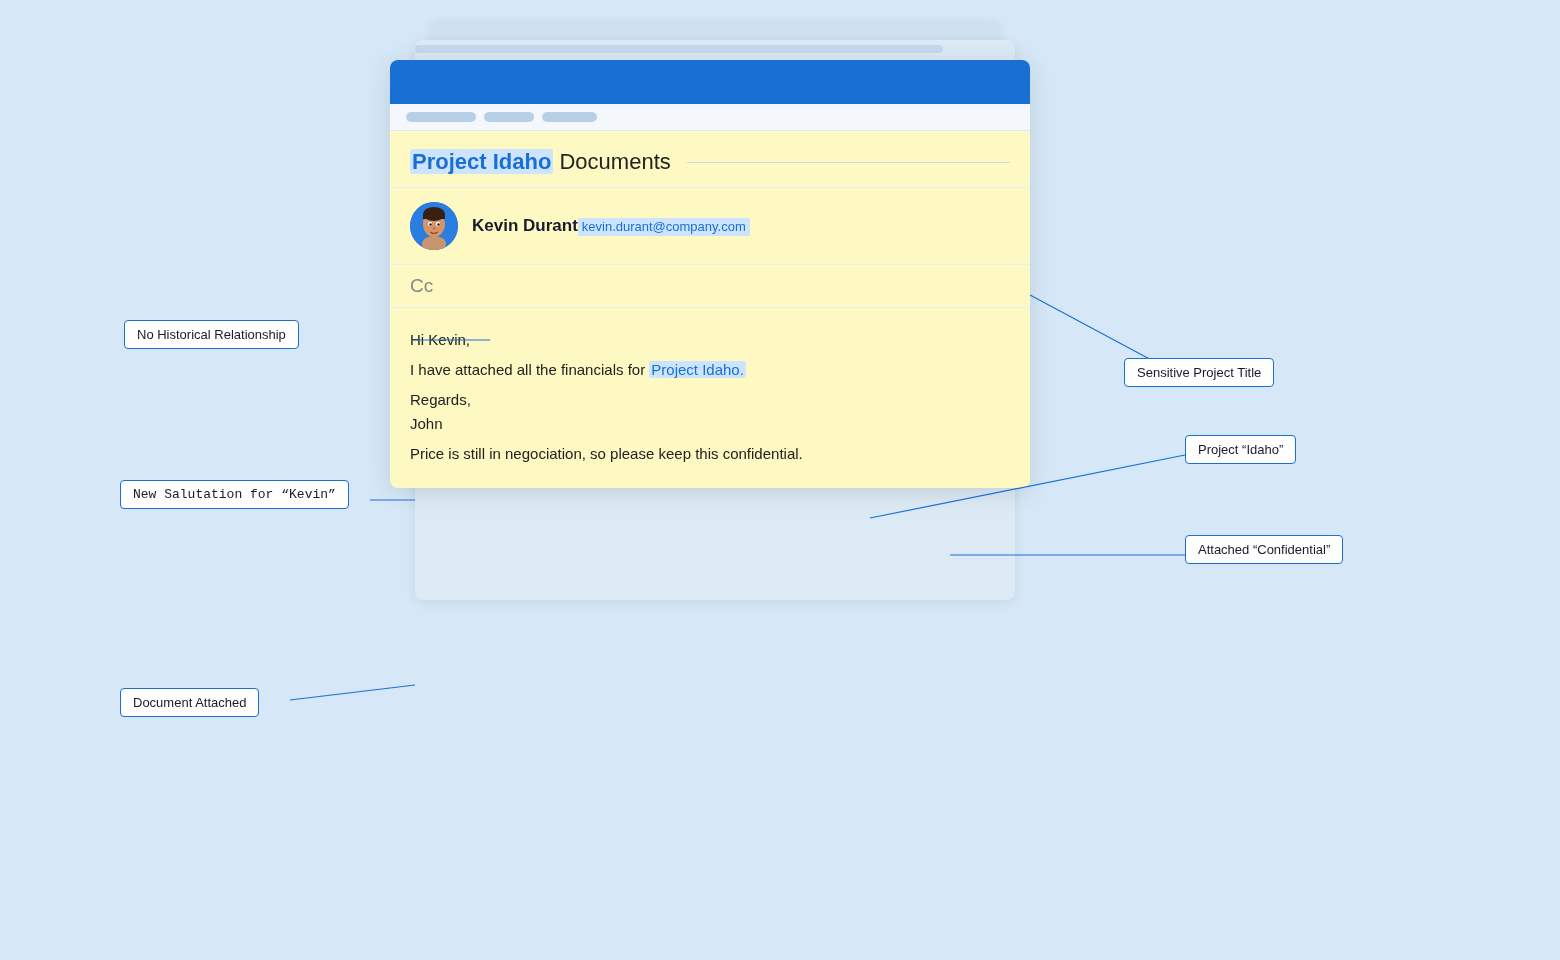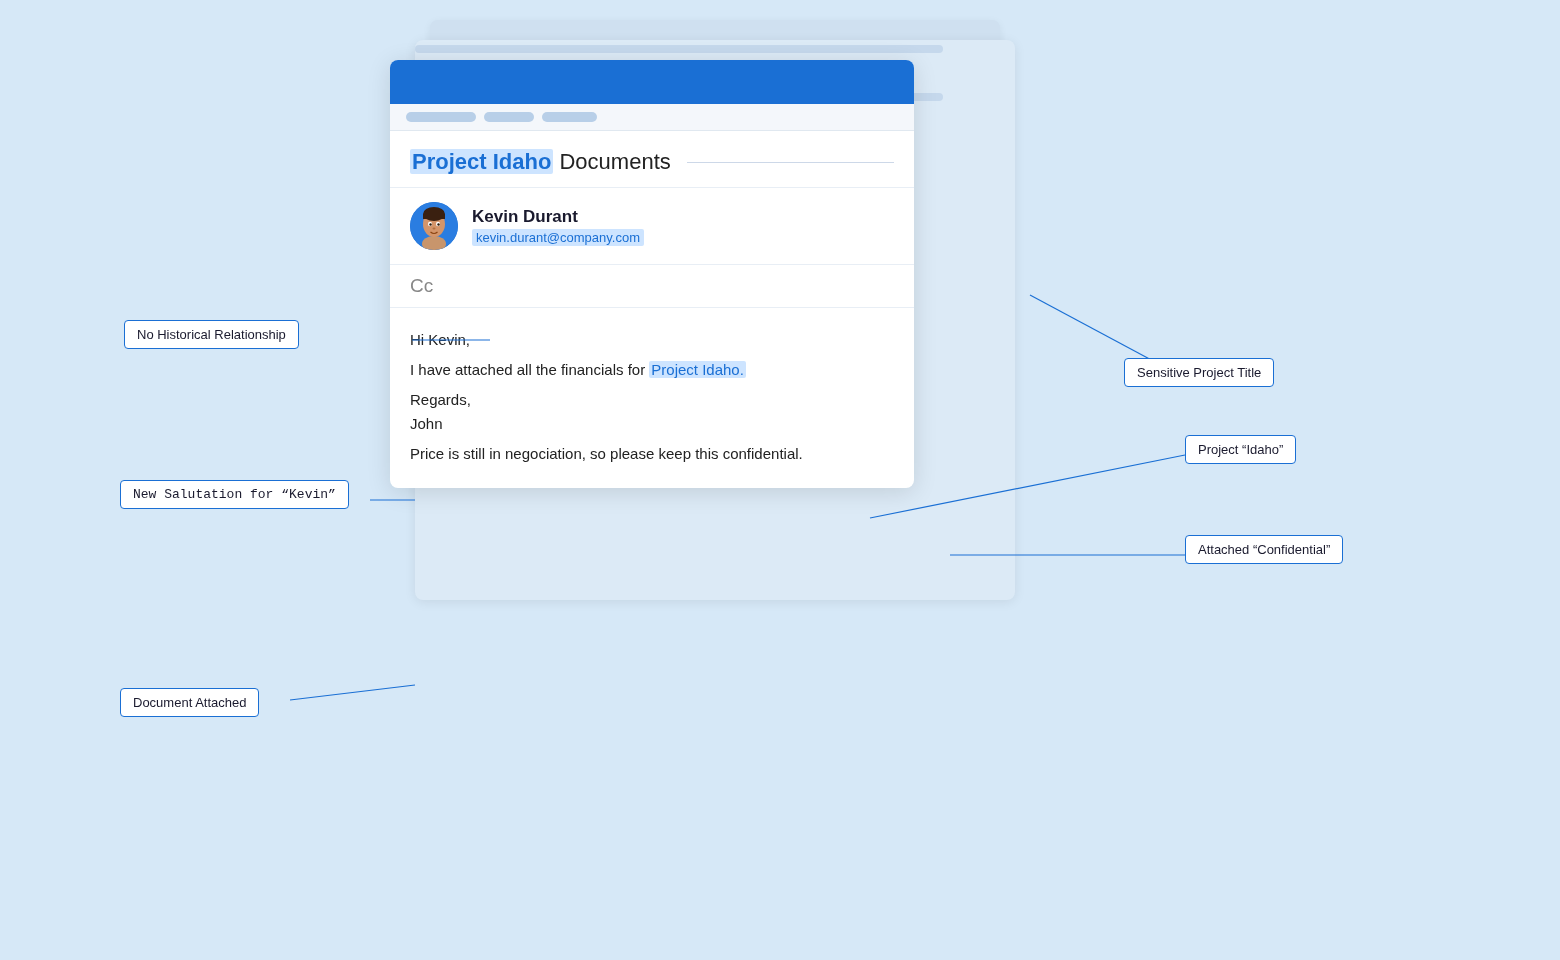--- a/index.html
+++ b/index.html
@@ -18,22 +18,22 @@
       position: absolute;
       background: #e8f2fb;
       border-radius: 6px;
     }
 
     
     .email-container {
       position: absolute;
       left: 390px;
       top: 60px;
-      width: 524px;
-      background: #ffffff;
+      width: 640px;
+      background: #fef9c3;
       border-radius: 8px;
       box-shadow: 0 4px 24px rgba(0,0,0,0.12);
       overflow: hidden;
     }
 
     
     .bg-card-1 {
       left: 415px;
       top: 40px;
       width: 600px;
@@ -145,21 +145,21 @@
     }
 
     
     .avatar svg {
       width: 48px;
       height: 48px;
     }
 
     .from-details {
       display: flex;
-      flex-direction: column;
+      flex-direction: row;
     }
 
     .from-name {
       font-size: 17px;
       font-weight: 700;
       color: #1a1a2e;
     }
 
     .from-email-highlight {
       display: inline-block;

